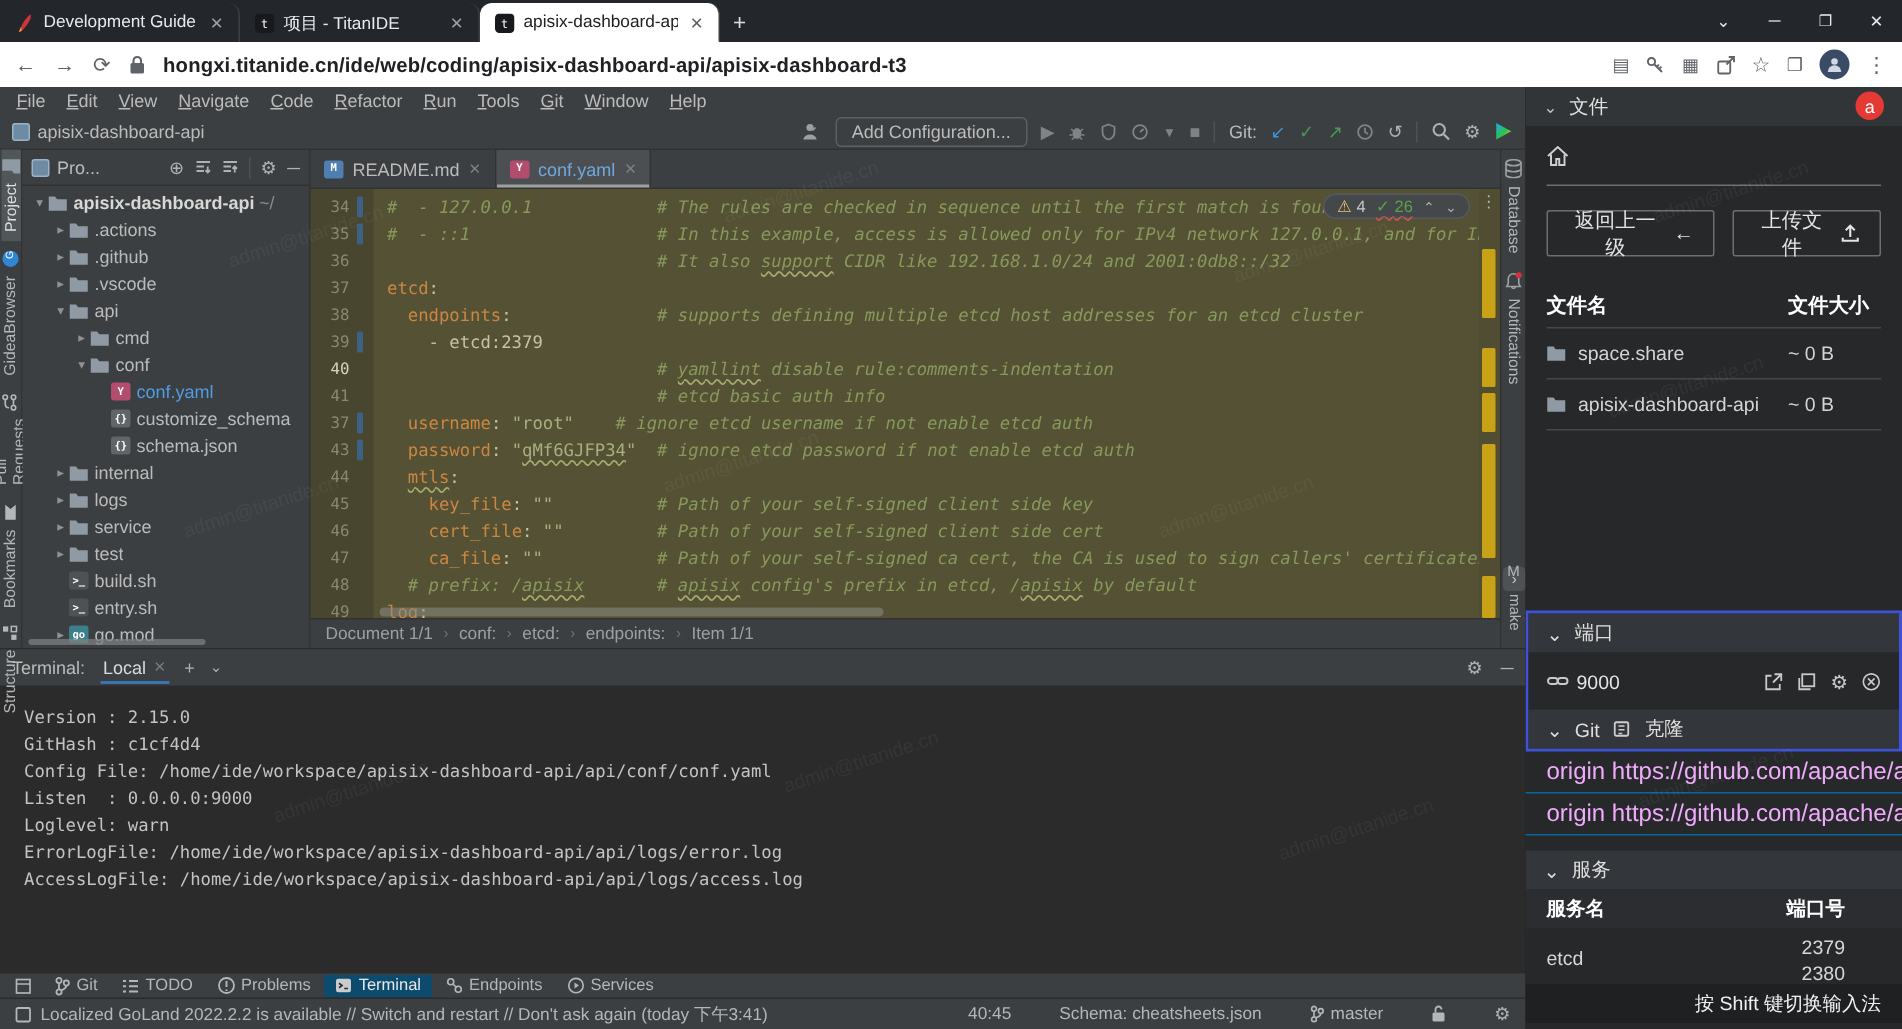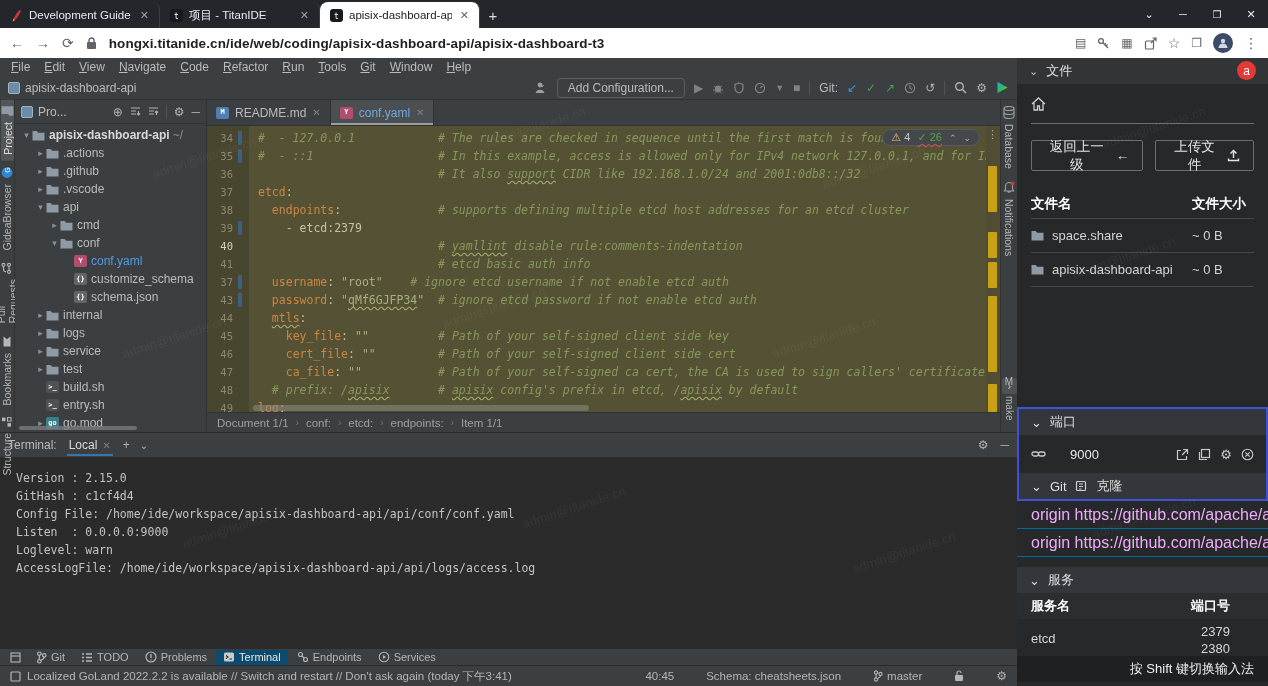--- a/index.html
+++ b/index.html
@@ -116,21 +116,21 @@
 .spdiv{border-bottom:1px solid #6f6f6f;margin:0 14px}
 .btnrow{display:flex;gap:12px;margin:16px 14px 18px}
 .spbtn{border:1px solid #6e6e6e;border-radius:2px;background:transparent;color:#e4e4e4;font-size:13.5px;height:31px;padding:0 13px;display:flex;align-items:center;gap:7px;font-family:"Liberation Sans",sans-serif}
 .ftable{margin:0 14px}
 .frow{display:flex;align-items:center;height:34px;border-bottom:1px solid #45474a;gap:8px}
 .frow.head{font-weight:700;color:#fff;font-size:13.5px;height:30px}
 .frow .n{flex:1;white-space:nowrap;overflow:hidden}
 .frow .sz{width:62px}
 .bluebox{margin-top:120px;border:2px solid #3f51d6}
 .sec-h{height:26px;background:#33363a;display:flex;align-items:center;gap:8px;padding:0 12px;color:#dedede}
-.portrow{height:38px;display:flex;align-items:center;gap:24px;padding:0 12px;background:#26282a;color:#e6e6e6}
+.portrow{height:38px;display:flex;align-items:center;gap:5px;padding:0 12px;background:#26282a;color:#e6e6e6}
 .portrow .pi{margin-left:auto;display:flex;gap:9px;align-items:center;color:#c9c9c9}
 .remote{height:28px;display:flex;align-items:center;padding:0 14px;border-bottom:1px solid #0369a1;color:#f0abfc;font-size:16px;white-space:nowrap;overflow:hidden}
 .svc-h{margin-top:10px}
 .svc-head{display:flex;align-items:center;height:26px;background:#2b2d30;font-weight:700;color:#fff;padding:0 14px}
 .svc-head .pc{margin-left:auto;padding-right:24px}
 .svcrow{display:flex;align-items:flex-start;padding:4px 14px 6px;color:#d6d6d6}
 .svcrow .ports{margin-left:auto;text-align:right;padding-right:24px;line-height:17px}
 .imebar{position:absolute;left:0;bottom:4px;width:100%;height:26px;background:#1e2022;display:flex;align-items:center;justify-content:flex-end;padding:0 14px;color:#f0f0f0;font-size:13px}
 
 .wm{position:absolute;color:rgba(255,255,255,.05);font-size:13px;transform:rotate(-18deg);pointer-events:none;z-index:40;white-space:nowrap}
@@ -697,20 +697,21 @@
         <span>⚙</span>
         <span>─</span>
       </span>
     </div>
     <div class="term-b" id="termbody">
         <div class="tline">Version : 2.15.0</div>
         <div class="tline">GitHash : c1cf4d4</div>
         <div class="tline">Config File: /home/ide/workspace/apisix-dashboard-api/api/conf/conf.yaml</div>
         <div class="tline">Listen  : 0.0.0.0:9000</div>
         <div class="tline">Loglevel: warn</div>
+        <div class="tline">ErrorLogFile: /home/ide/workspace/apisix-dashboard-api/api/logs/error.log</div>
         <div class="tline">AccessLogFile: /home/ide/workspace/apisix-dashboard-api/api/logs/access.log</div>
       </div>
   </div>
 
   <div class="twbar" id="twbar">
       <span class="ic" style="margin: 0px 6px;">
         <svg width="11" height="11" viewBox="0 0 11 11">
           <rect x="1" y="1" width="9" height="9" fill="none" stroke="#b4b6b8" stroke-width="1.1"></rect>
           <path d="M1 4h9" stroke="#b4b6b8" stroke-width="1.1"></path>
         </svg>

